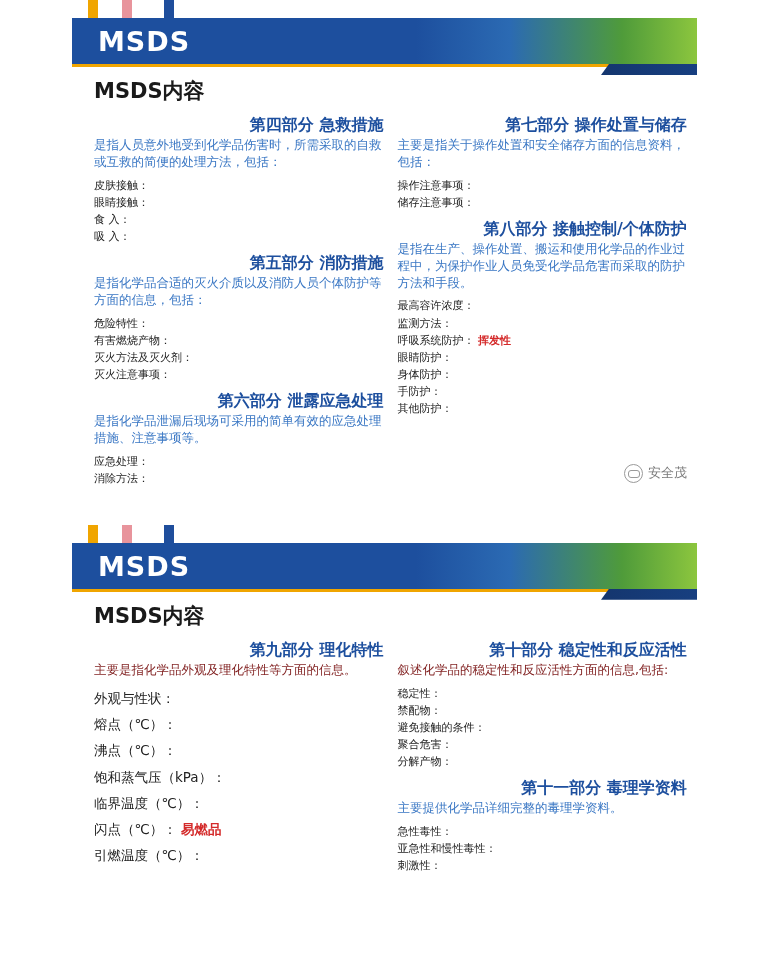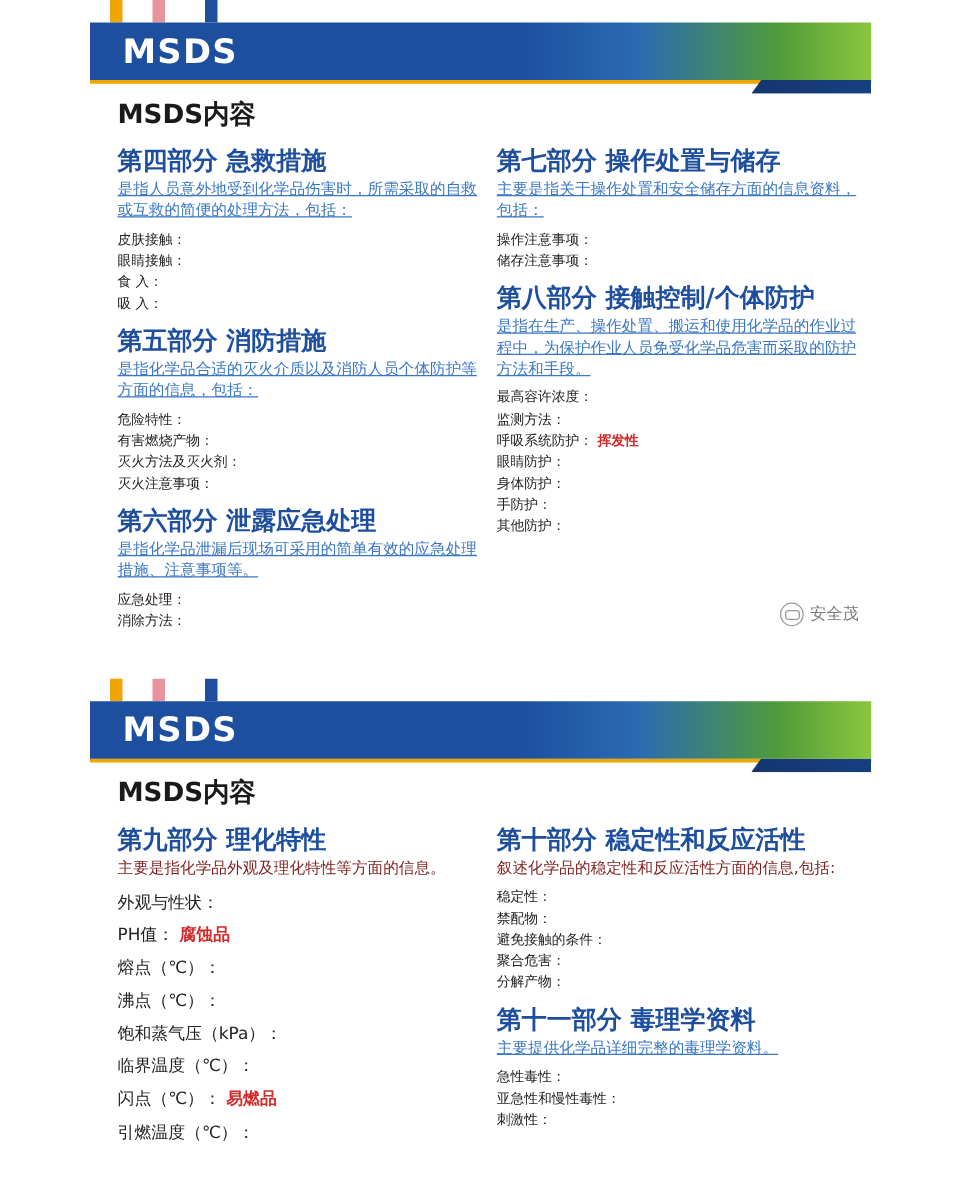--- a/index.html
+++ b/index.html
@@ -25,22 +25,22 @@
 
   .orangeline{margin-left:72px;width:625px;height:3px;background:#f0a500;}
 
   .content{position:relative;margin-left:72px;width:625px;padding-top:10px;}
   .sect-title{font-size:21px;font-weight:bold;color:#1a1a1a;padding-left:22px;margin-bottom:2px;}
 
   .cols{display:flex;padding-left:22px;}
   .col{width:48%;}
   .col.right{margin-left:14px;}
 
-  .h-blue{font-size:20px;font-weight:bold;color:#1d4f9e;margin-top:8px;margin-bottom:1px;}
-  .desc{font-size:12.5px;color:#3a77c4;line-height:1.35;text-decoration:underline;}
+  .h-blue{font-size:16px;font-weight:bold;color:#1d4f9e;margin-top:8px;margin-bottom:1px;text-align:right;}
+  .desc{font-size:12.5px;color:#3a77c4;line-height:1.35;}
   .desc-dark{font-size:12.5px;color:#7f1d1d;line-height:1.35;}
   .items{margin-top:6px;}
   .item{font-size:11px;color:#222;line-height:1.55;}
   .item .red{color:#d42a2a;font-weight:bold;}
 
   .big-items .item{font-size:13.5px;line-height:1.95;}
   .big-items .red{color:#d42a2a;}
 
   .watermark{position:absolute;right:10px;bottom:4px;display:flex;align-items:center;color:#7a7a7a;font-size:13px;}
   .wm-circle{width:17px;height:17px;border:1.4px solid #9a9a9a;border-radius:50%;margin-right:5px;position:relative;}
@@ -161,24 +161,20 @@
       <div class="sect-title">MSDS内容</div>
 
       <div class="cols">
 
         <div class="col left">
           <div>
             <div class="h-blue">第九部分  理化特性</div>
             <div class="desc-dark">主要是指化学品外观及理化特性等方面的信息。</div>
             <div class="items big-items">
               <div class="item">外观与性状：</div>
-              <div class="item">
-                <span>PH值：</span>
-                <span class="red">腐蚀品</span>
-              </div>
               <div class="item">熔点（℃）：</div>
               <div class="item">沸点（℃）：</div>
               <div class="item">饱和蒸气压（kPa）：</div>
               <div class="item">临界温度（℃）：</div>
               <div class="item">
                 <span>闪点（℃）：</span>
                 <span class="red">易燃品</span>
               </div>
               <div class="item">引燃温度（℃）：</div>
             </div>

